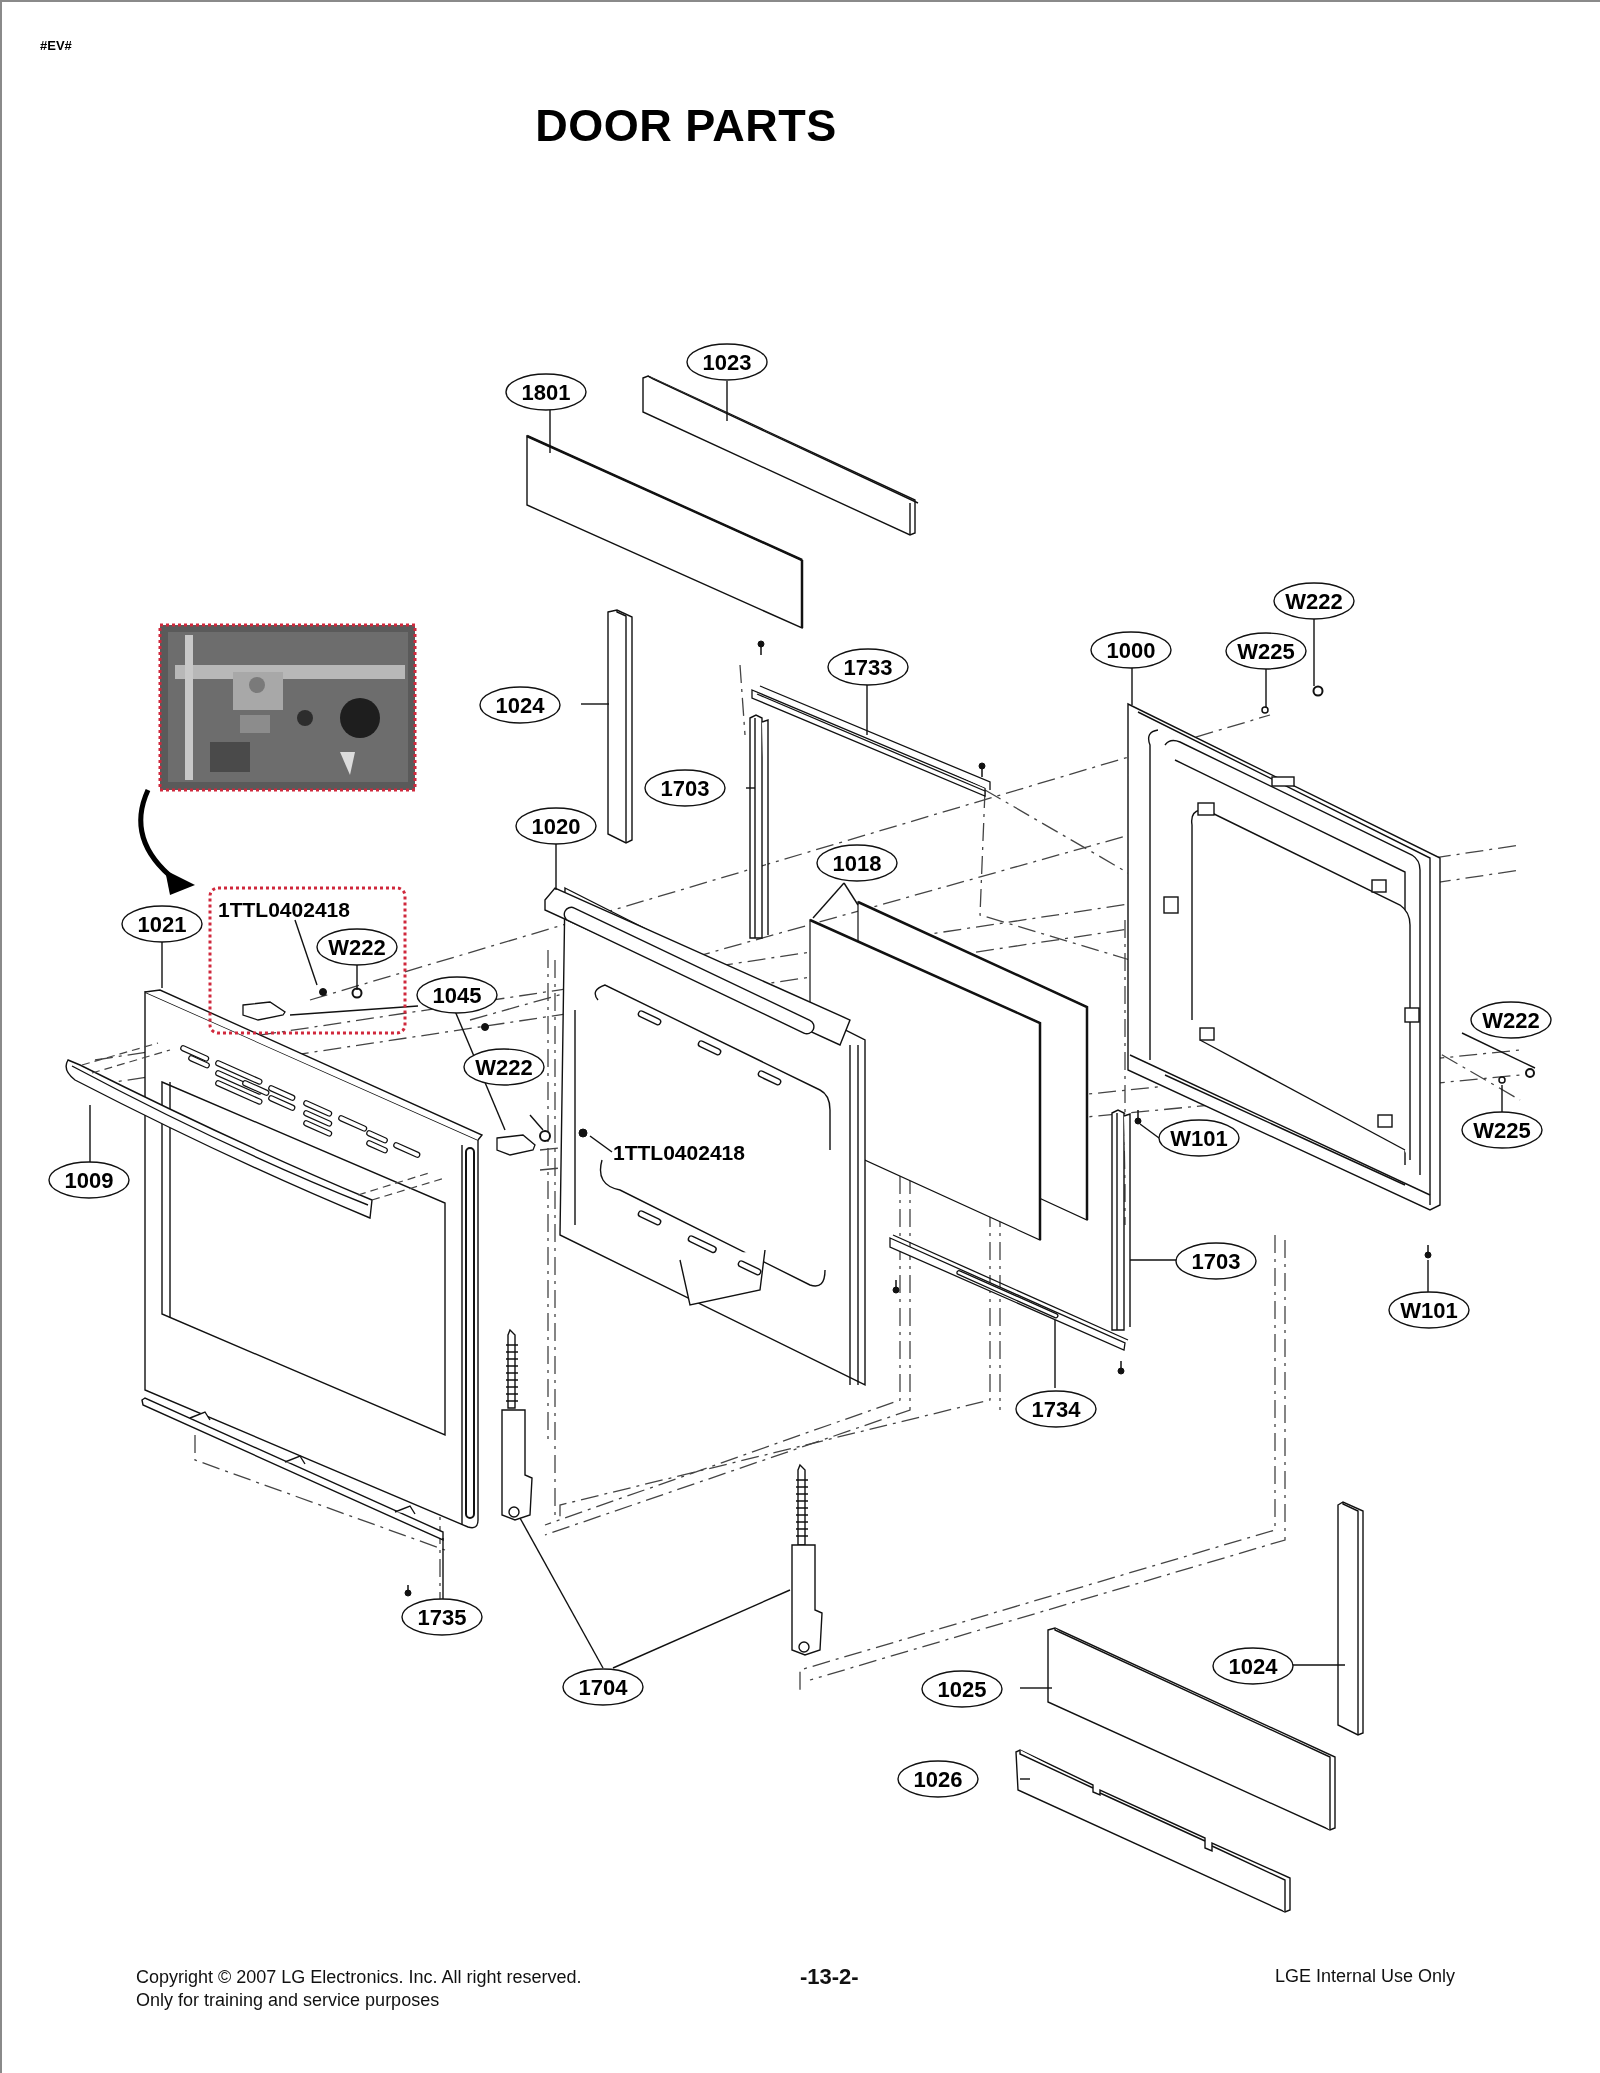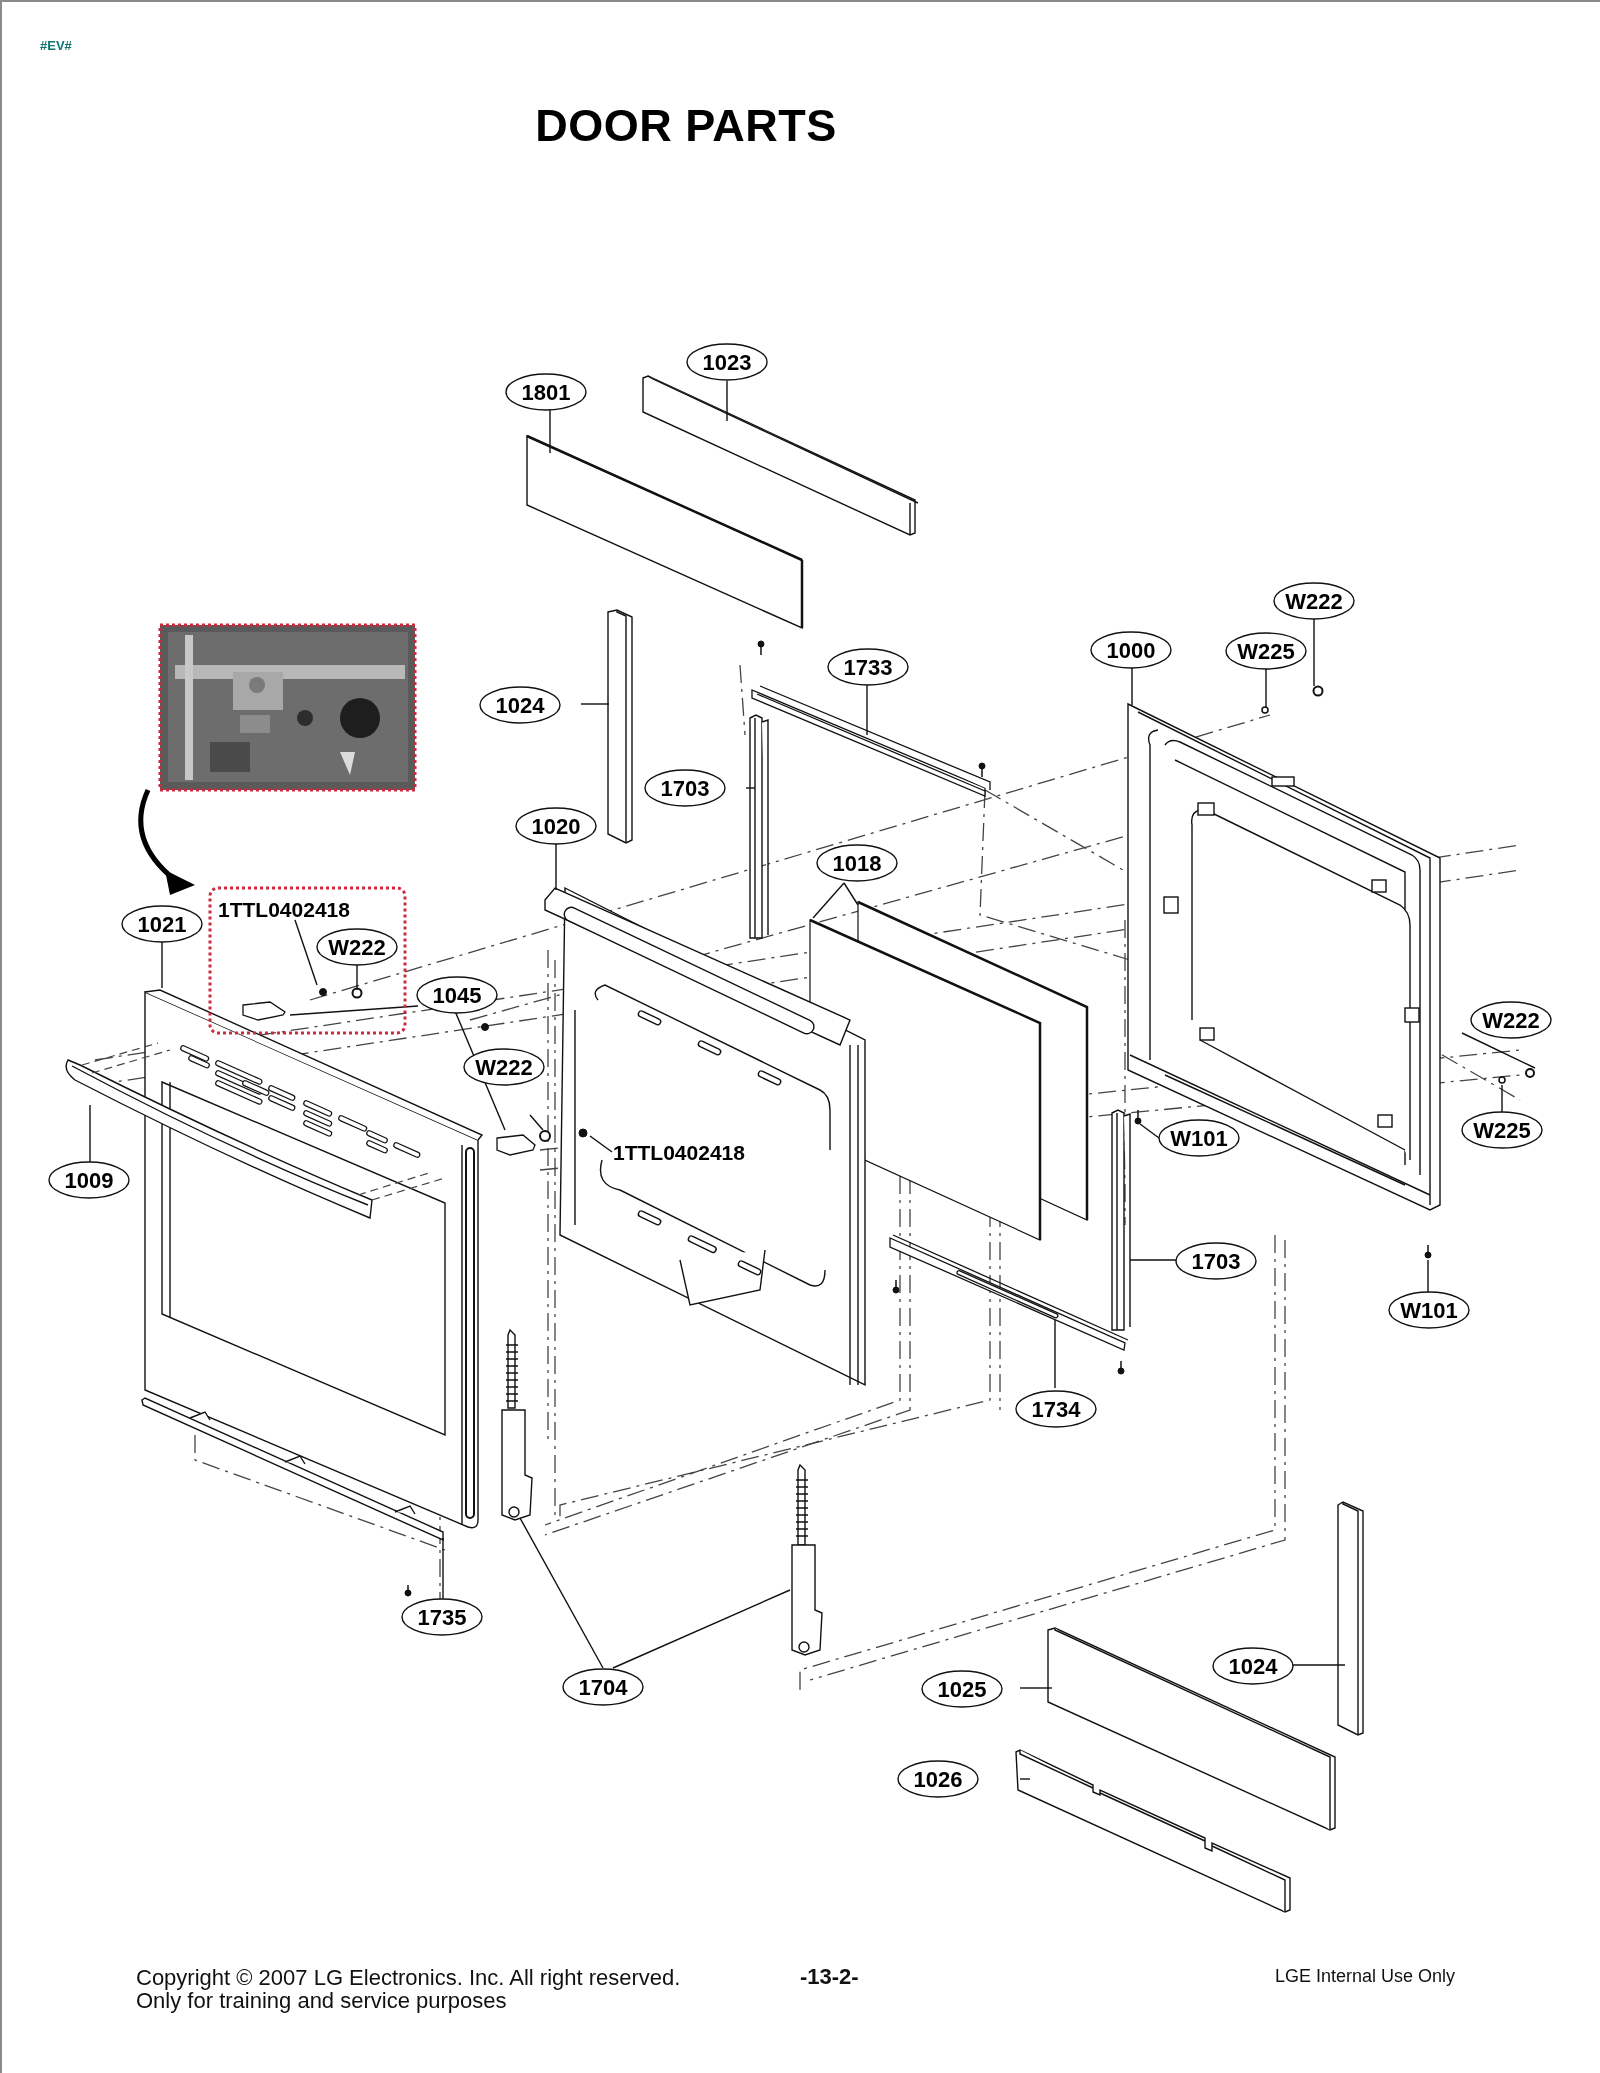--- a/index.html
+++ b/index.html
@@ -1,23 +1,23 @@
 <!DOCTYPE html>
 <html><head>
 <meta charset="utf-8">
 <style>
   html, body { margin:0; padding:0; background:#ffffff; }
   body { width:1600px; height:2073px; position:relative; overflow:hidden; font-family:"Liberation Sans", sans-serif; }
   .page-border { position:absolute; left:0; top:0; width:1600px; height:2073px; border-top:2px solid #8a8a8a; border-left:2px solid #8a8a8a; box-sizing:border-box; pointer-events:none; }
-  .doc-code { position:absolute; left:40px; top:38px; font-size:13px; font-weight:bold; color:#0f766e; }
+  .doc-code { position:absolute; left:40px; top:38px; font-size:13px; font-weight:bold; color:#000000; }
   .page-title { position:absolute; left:0; width:1372px; top:100px; text-align:center; font-size:45px; font-weight:bold; color:#000; letter-spacing:0.5px; }
   svg.diagram { position:absolute; left:0; top:0; }
   .callout-text { font-family:"Liberation Sans", sans-serif; font-weight:bold; font-size:22px; fill:#000; }
   .plain-text { font-family:"Liberation Sans", sans-serif; font-weight:bold; font-size:21px; fill:#000; }
-  .footer-left { position:absolute; left:136px; top:1966px; font-size:22px; line-height:23px; color:#111; }
+  .footer-left { position:absolute; left:136px; top:1966px; font-size:18px; line-height:23px; color:#111; }
   .footer-center { position:absolute; left:800px; top:1964px; font-size:22px; color:#111;font-weight:bold; }
   .footer-right { position:absolute; left:1275px; top:1966px; font-size:18px; color:#111; }
 </style>
 </head>
 <body>
 
 <div class="page-border"></div>
 <div class="doc-code">#EV#</div>
 <div class="page-title">DOOR PARTS</div>
 

